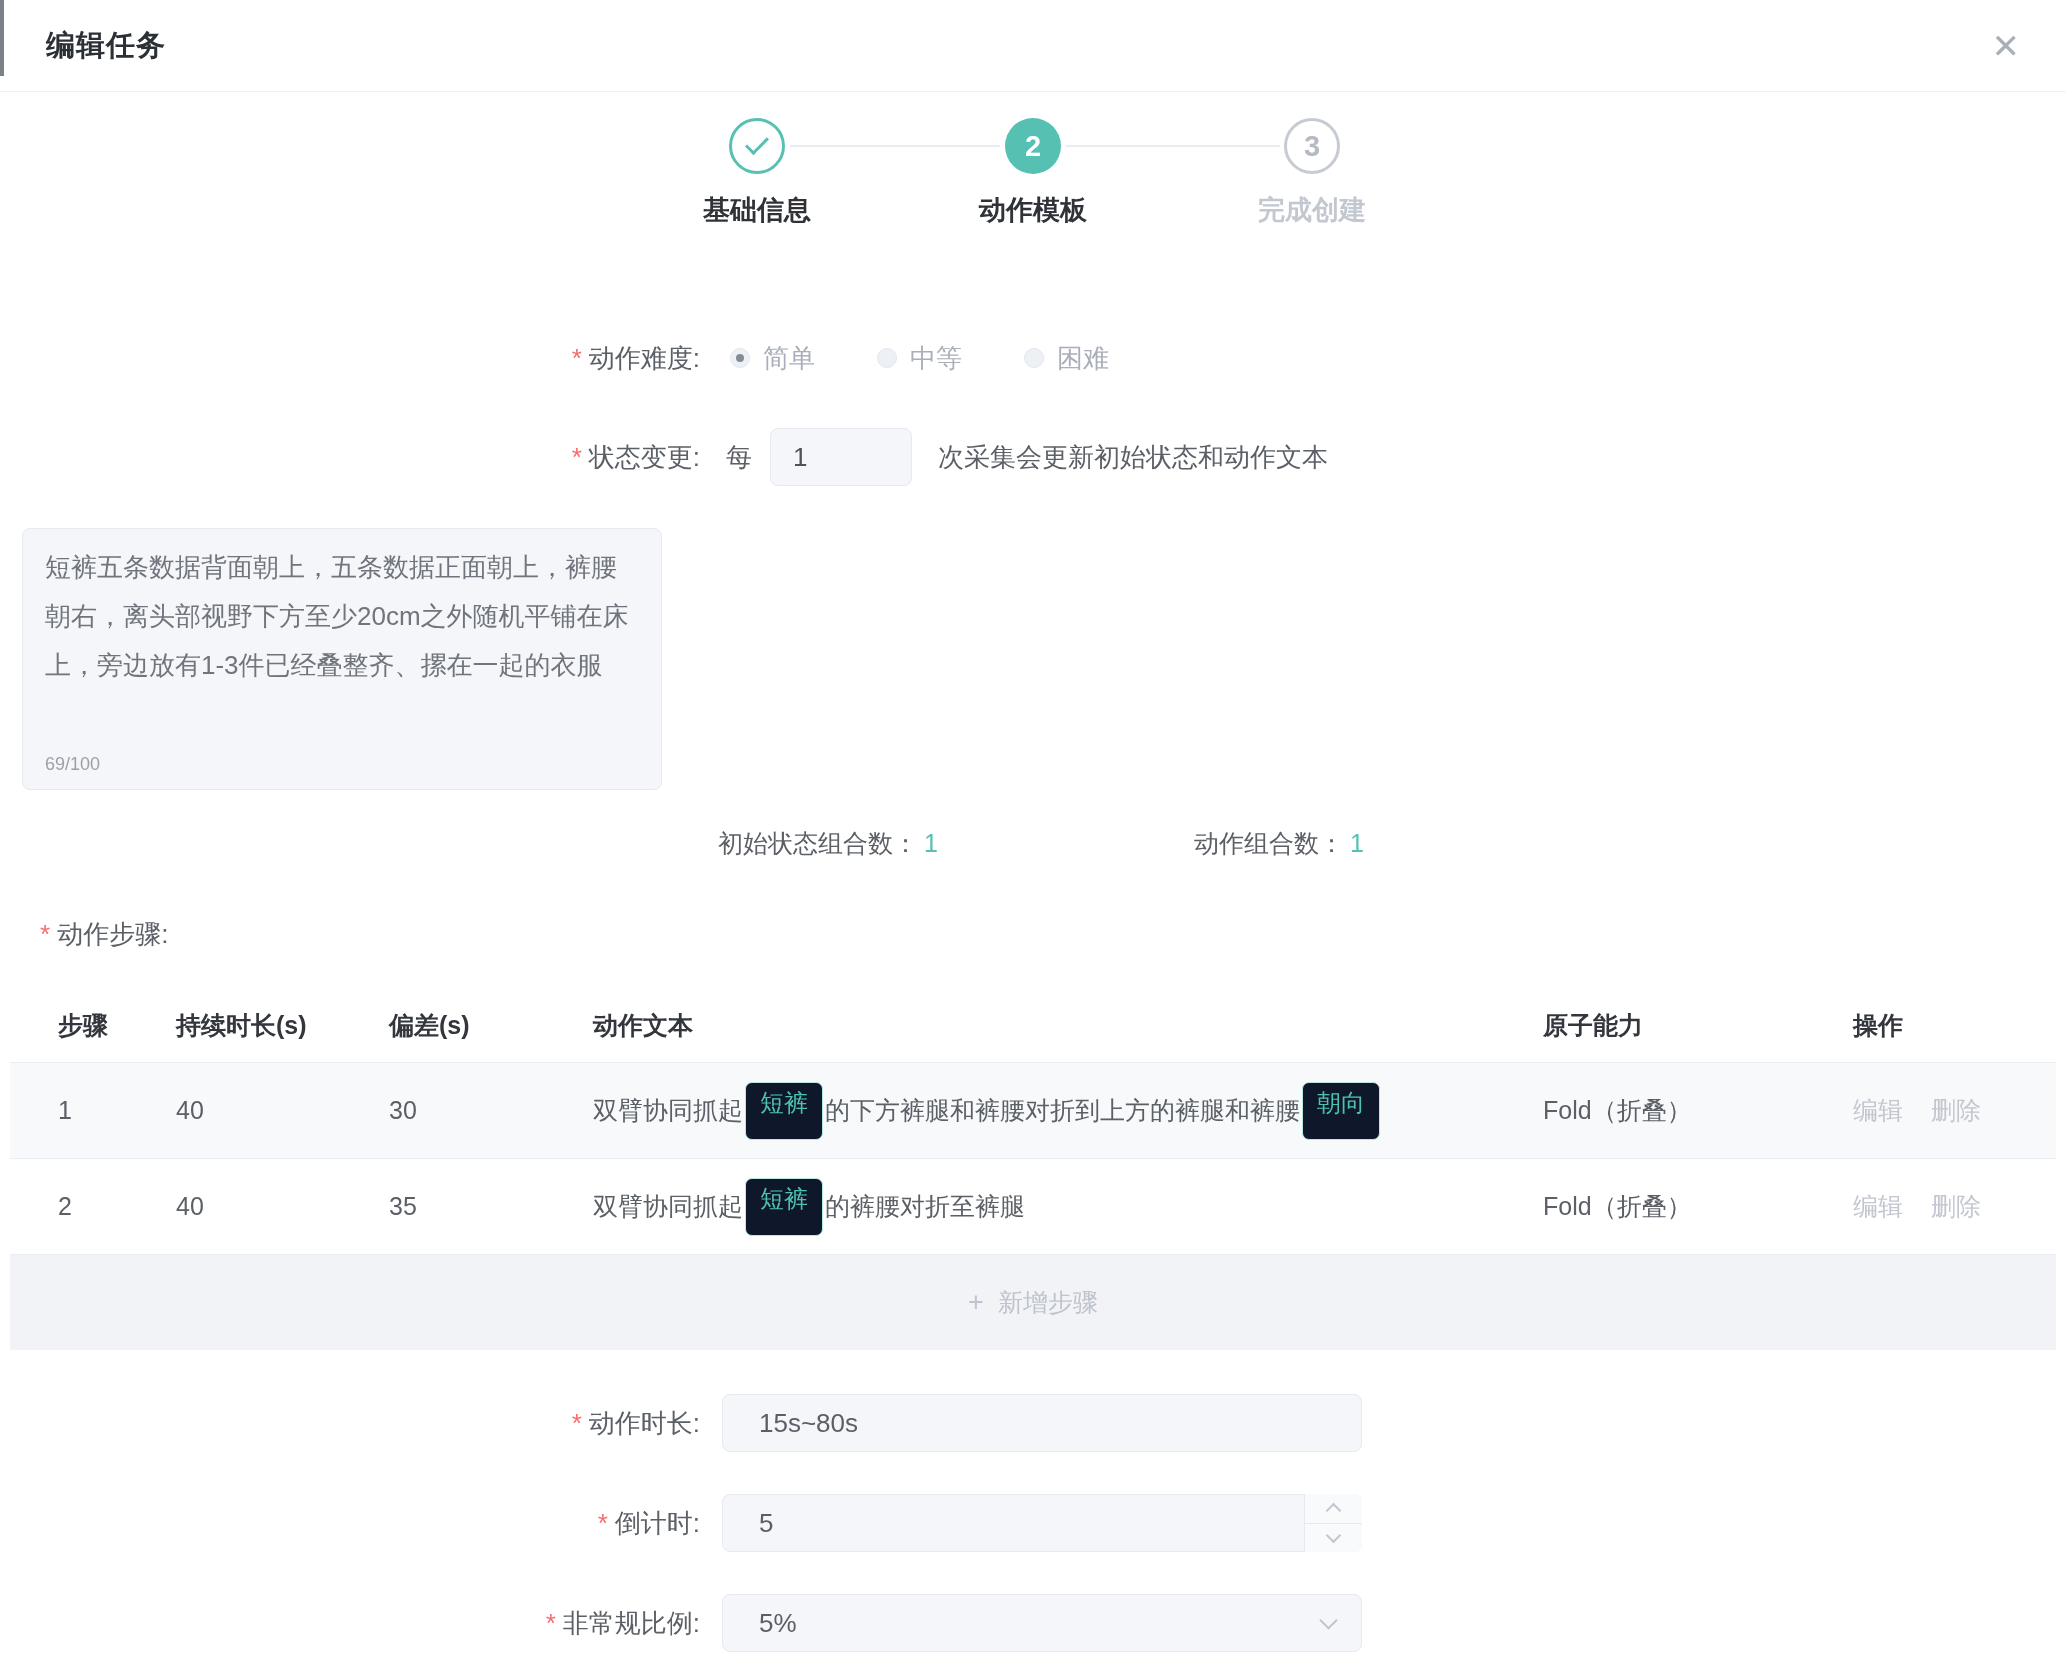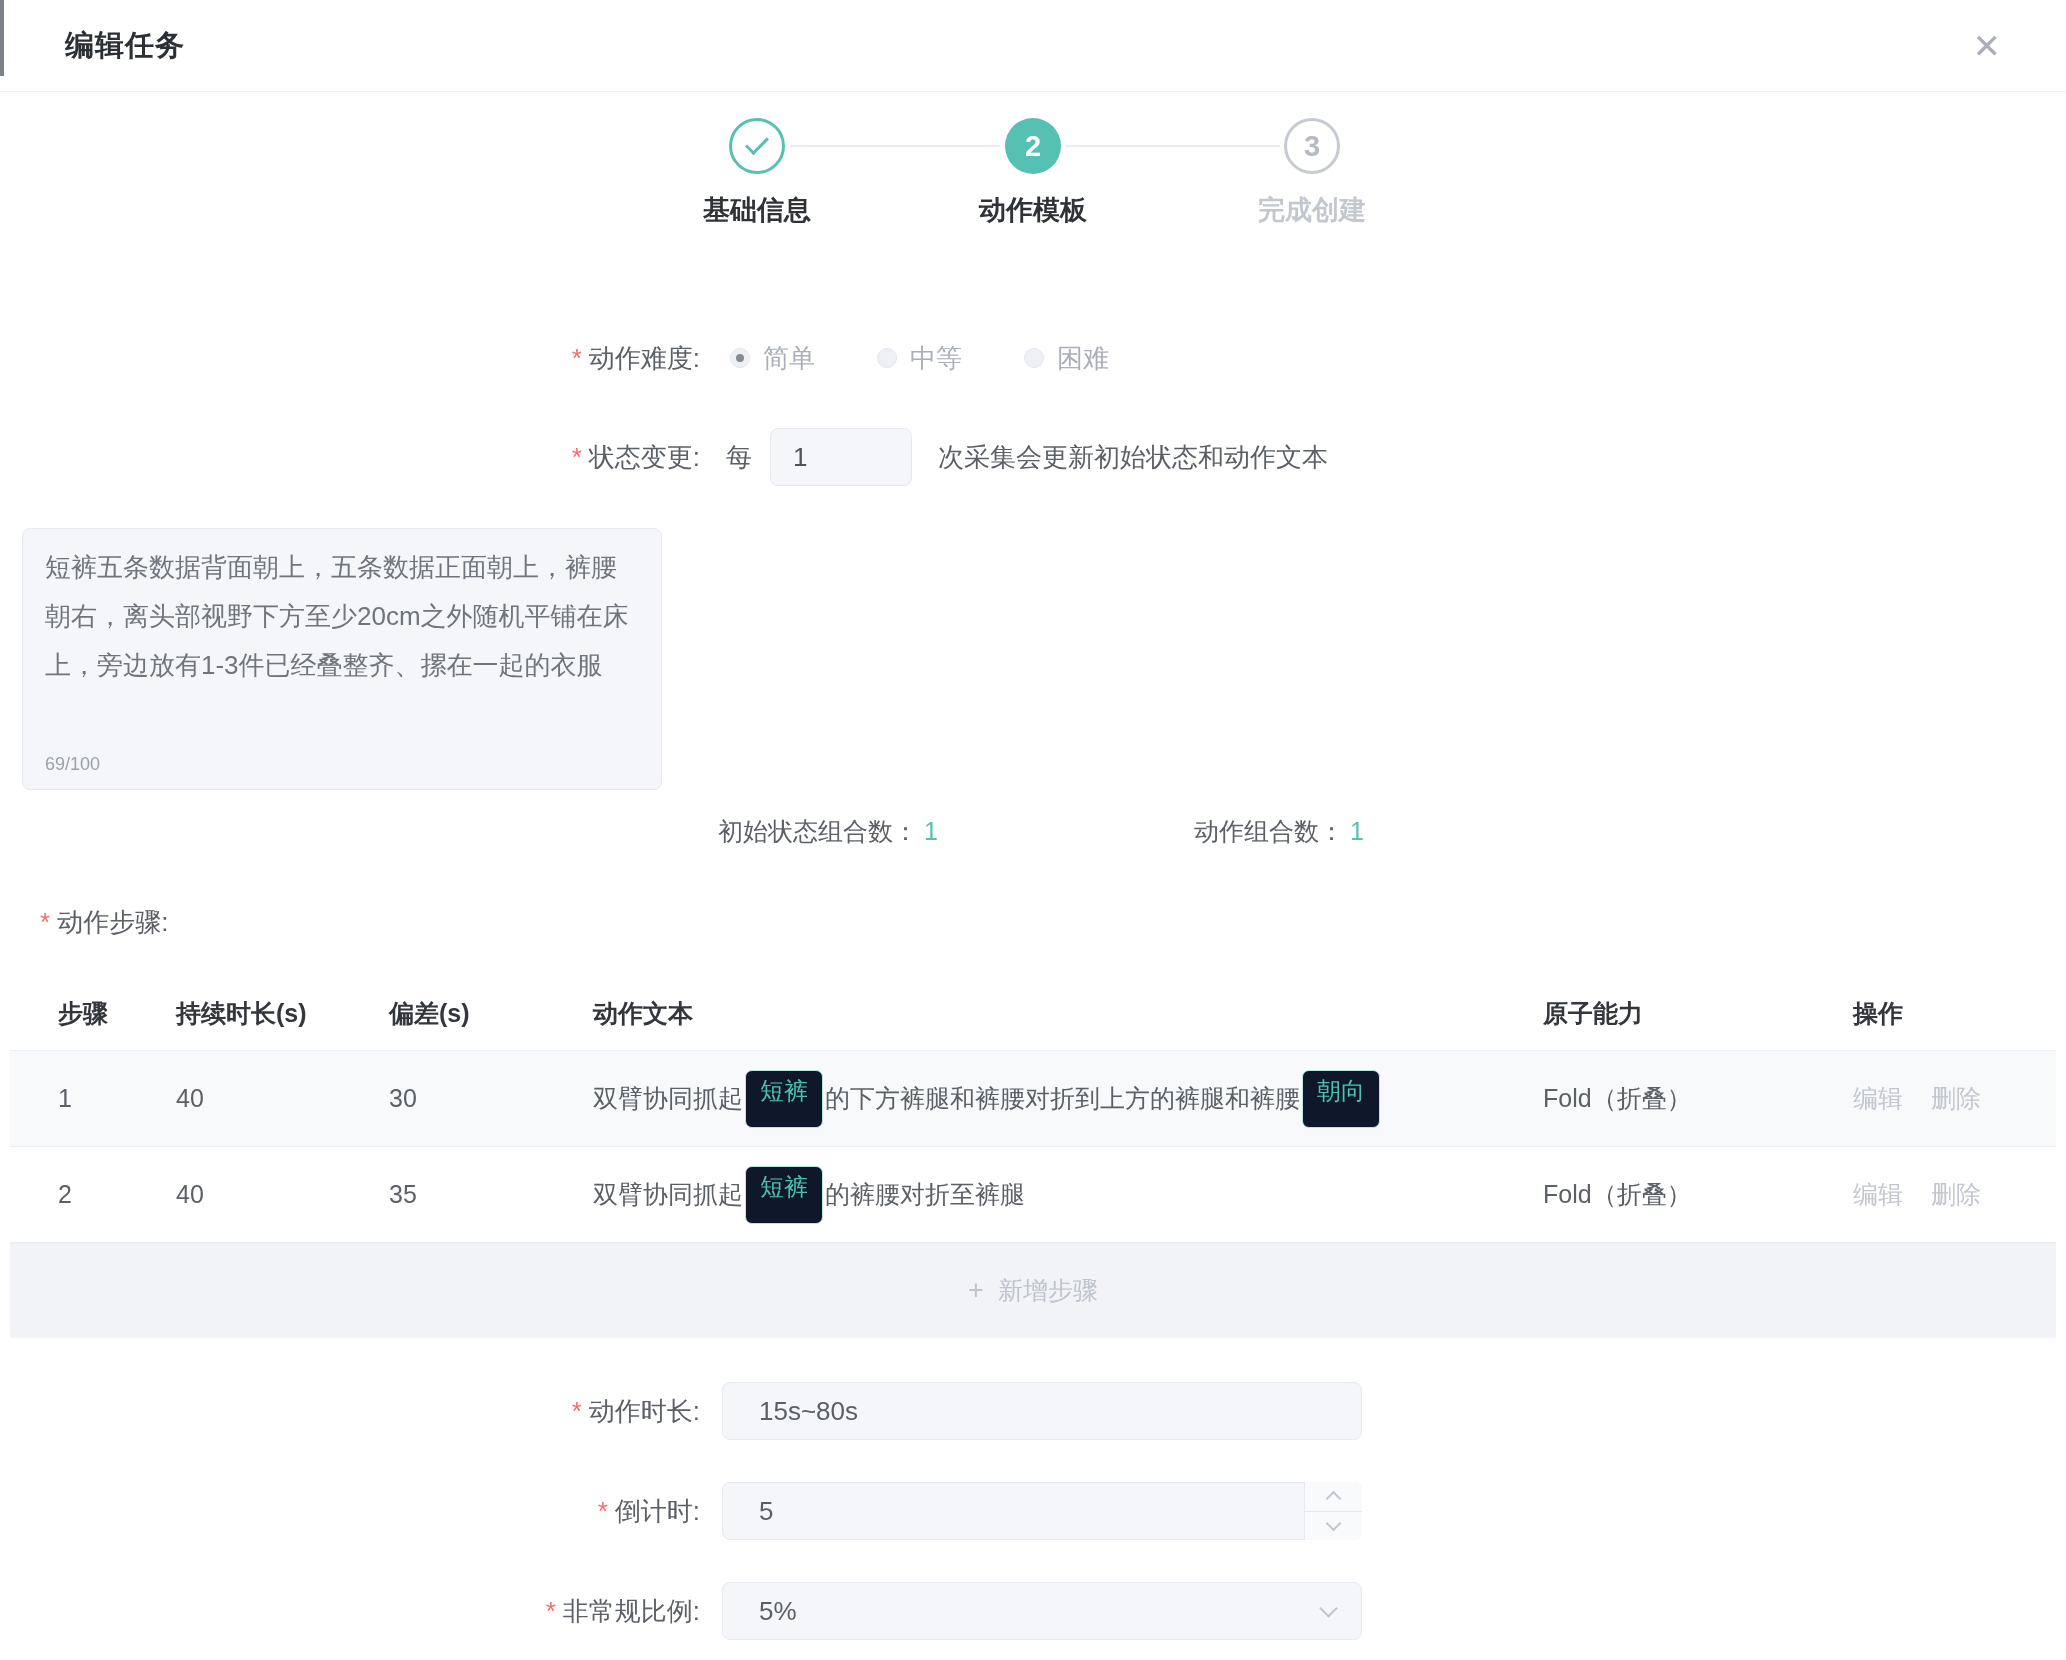--- a/index.html
+++ b/index.html
@@ -9,21 +9,21 @@
   *{box-sizing:border-box}
   html,body{margin:0;padding:0}
   body{
     width:2066px;height:1660px;overflow:hidden;background:#ffffff;
     font-family:"Liberation Sans",sans-serif;color:#5b5f66;position:relative;
   }
   .edge-strip{position:absolute;left:0;top:0;width:4px;height:76px;background:#7c8087}
 
   
   .dlg-header{height:92px;border-bottom:1px solid #eef0f4;display:flex;align-items:center;
-    justify-content:space-between;padding:0 65px}
+    justify-content:space-between;padding:0 46px}
   .dlg-title{font-size:29px;font-weight:bold;color:#2b2f36;letter-spacing:1px}
   .dlg-close{font-size:34px;color:#a9aeb8;cursor:pointer;line-height:1;user-select:none}
 
   
   .stepper{position:relative;height:152px}
   .step-circle{position:absolute;top:26px;width:56px;height:56px;border-radius:50%;
     display:flex;align-items:center;justify-content:center;transform:translateX(-50%);background:#fff}
   .sc-done{left:757px;border:3px solid var(--accent)}
   .sc-active{left:1033px;background:var(--accent);color:#fff;font-size:29px;font-weight:bold}
   .sc-pending{left:1312px;border:3px solid #c6cad2;color:#b6bac2;font-size:29px;font-weight:bold}
@@ -54,21 +54,21 @@
   .mini-input{width:142px;height:58px;margin-left:18px;display:flex;align-items:center;
     padding-left:22px;font-size:26px;color:#4f535a}
   .state-suffix{margin-left:26px;font-size:26px;color:#5b5f66}
 
   .row-textarea{margin-top:42px;align-items:flex-start}
   .row-textarea .flabel{padding-top:13px}
   .ta{width:640px;height:262px;margin-left:22px;position:relative;padding:14px 22px}
   .ta-text{font-size:26px;line-height:49px;color:#70747c}
   .ta-counter{position:absolute;left:22px;bottom:14px;font-size:18px;color:#9ba0aa}
 
-  .combos{margin-left:718px;margin-top:24px;width:646px;display:flex;justify-content:space-between;
+  .combos{margin-left:718px;margin-top:36px;width:646px;display:flex;justify-content:space-between;
     font-size:25px;color:#5b5f66;height:34px;align-items:center}
   .combo-val{color:var(--accent);margin-left:6px}
 
   .steps-label{margin:56px 0 0 40px;font-size:26px;color:#5b5f66;height:36px;display:flex;align-items:center}
 
   
   .steps-table{margin:36px 10px 0}
   .t-grid{display:grid;grid-template-columns:118px 213px 204px 950px 310px 1fr;
     align-items:center;padding-left:48px;padding-right:16px}
   .t-header{height:75px;border-bottom:1px solid #ebeef5;font-size:25px;font-weight:bold;color:#33373d}

